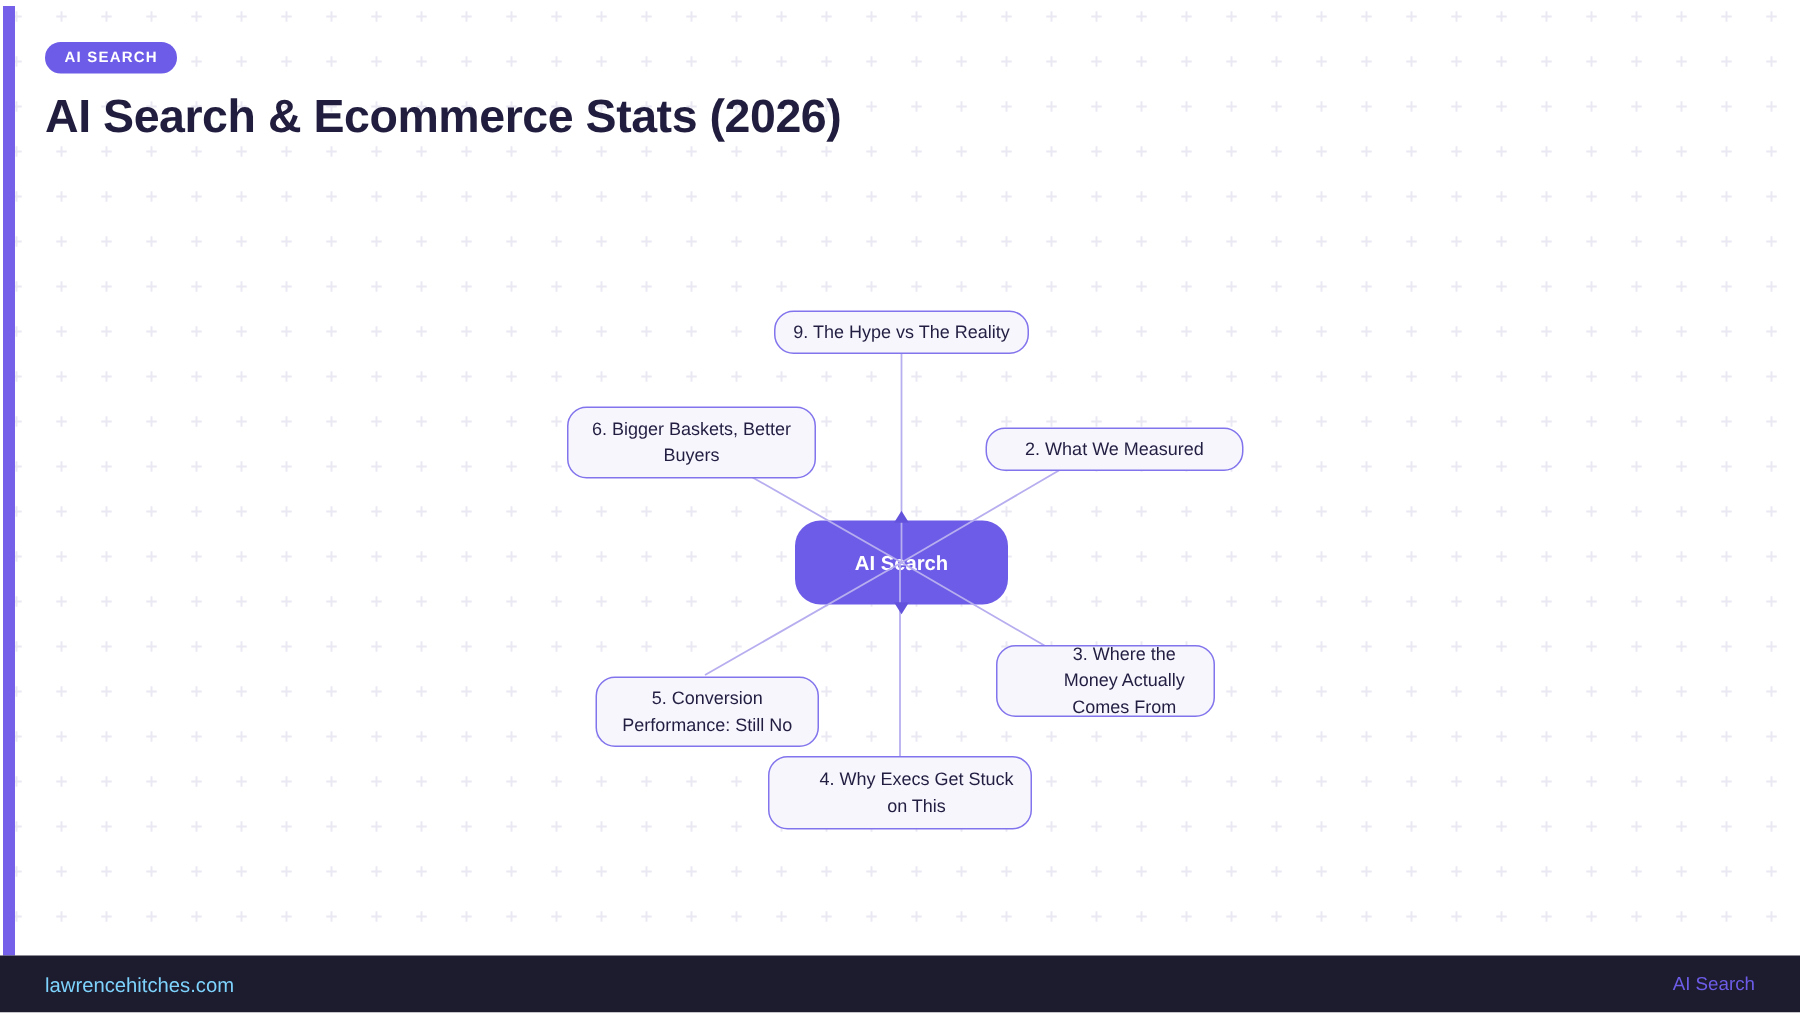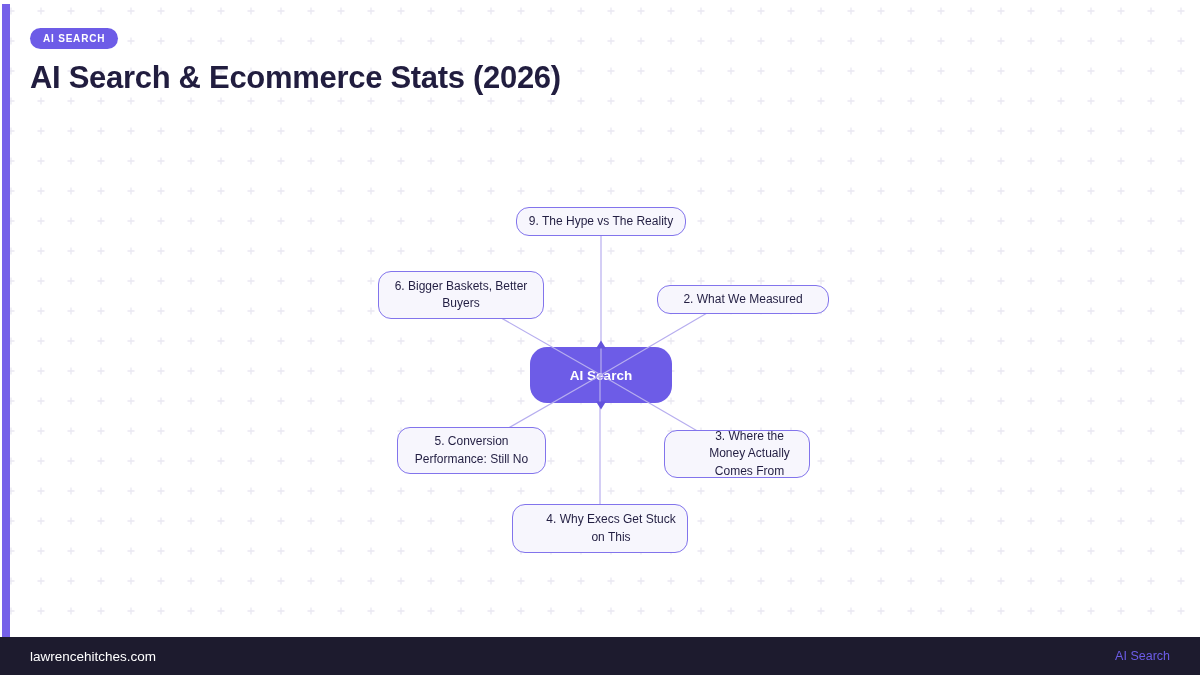--- a/index.html
+++ b/index.html
@@ -43,21 +43,21 @@
     border:1.5px solid #8274ec;
     border-radius:13px;
     font-size:12px; color:#221e42; line-height:1.45;
     padding:3px 10px;
     z-index:3;
   }
   .node-1 { left:516px; top:207px; width:170px; height:29px; }
   .node-2 { left:657px; top:285px; width:172px; height:29px; }
   .node-3 { left:664px; top:430px; width:146px; height:48px;padding-left:35px; }
   .node-4 { left:512px; top:504px; width:176px; height:49px;padding-left:32px; }
-  .node-5 { left:397px; top:427px; width:149px; height:47px; }
+  .node-5 { left:397px; top:451px; width:149px; height:47px; }
   .node-6 { left:378px; top:271px; width:166px; height:48px; }
 
   .center-node {
     position:absolute; box-sizing:border-box;
     left:530px; top:347px; width:142px; height:56px;
     display:flex; align-items:center; justify-content:center;
     background:#6d5ce7; color:#ffffff;
     border-radius:17px;
     font-size:13.5px; font-weight:700;
     z-index:1;
@@ -66,21 +66,21 @@
   .edges-svg { position:absolute; left:0; top:0; z-index:2; pointer-events:none; }
 
   
   .footer {
     position:absolute; left:0; bottom:0; width:1200px; height:38px;
     background:#1d1b2e;
     display:flex; align-items:center; justify-content:space-between;
     padding:0 30px; box-sizing:border-box;
     z-index:7;
   }
-  .footer-site { color:#ffffff; font-size:13.5px; }
+  .footer-site { color:#7dd3fc; font-size:13.5px; }
   .footer-section { color:#6c5ce7; font-size:12.5px; }
 </style>
 </head>
 <body>
 
 <div class="stage">
 
   <svg class="bg-svg" width="1200" height="637">
     <defs>
       <pattern id="plusgrid" width="30" height="30" patternUnits="userSpaceOnUse">

